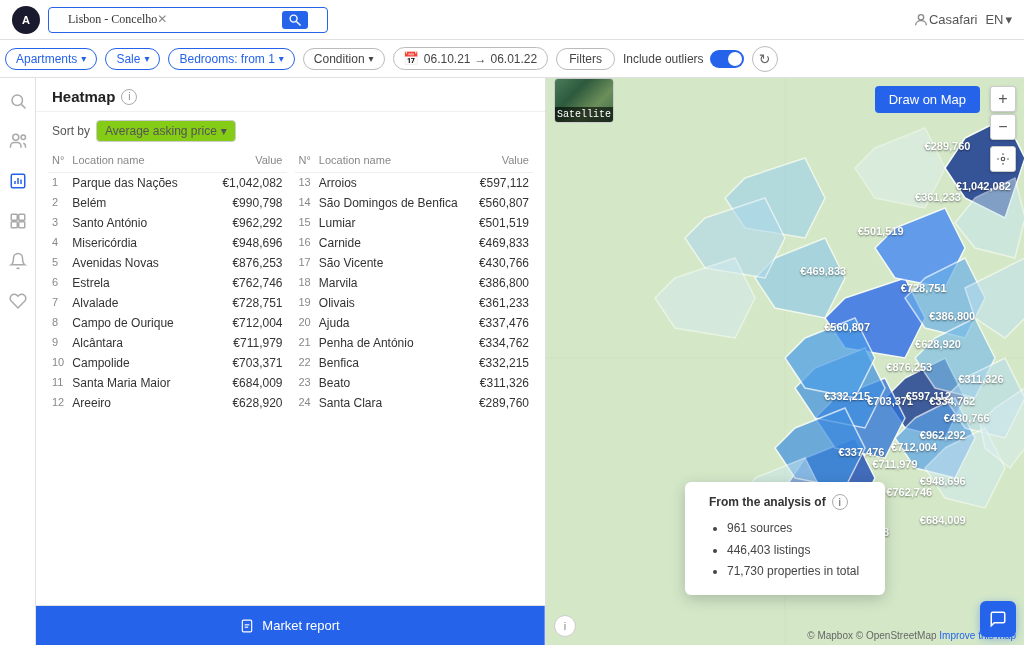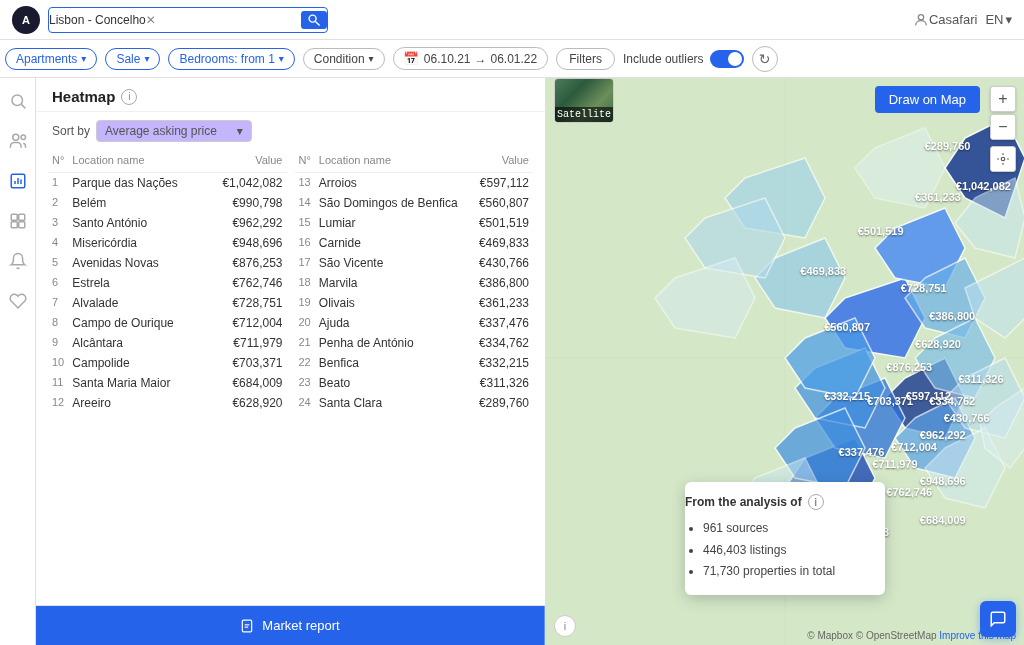--- a/index.html
+++ b/index.html
@@ -1,21 +1,21 @@
 <!DOCTYPE html>
 <html><head>
   <meta charset="utf-8">
   <style>
     * { box-sizing: border-box; margin: 0; padding: 0; }
     body { font-family: -apple-system, BlinkMacSystemFont, 'Segoe UI', sans-serif; font-size: 13px; background: #f5f5f5; width: 1024px; height: 645px; overflow: hidden; }
 
     
     #topbar { display: flex; align-items: center; background: #fff; height: 40px; padding: 0 12px; border-bottom: 1px solid #e0e0e0; gap: 8px; }
     #topbar .logo { width: 28px; height: 28px; background: #1a1a2e; border-radius: 50%; display: flex; align-items: center; justify-content: center; color: #fff; font-weight: bold; font-size: 11px; flex-shrink: 0; }
-    #topbar .search-bar { display: flex; align-items: center; border: 1.5px solid #2563eb; border-radius: 4px; padding: 3px 0; flex: 1; max-width: 280px; background: #fff; }
+    #topbar .search-bar { display: flex; align-items: center; border: 1.5px solid #2563eb; border-radius: 4px; padding: 3px 19px; flex: 1; max-width: 280px; background: #fff; font-family: Liberation Serif, serif; }
     #topbar .search-tag { display: flex; align-items: center; gap: 4px; font-size: 12px; color: #333; }
     #topbar .search-btn { background: #2563eb; border: none; border-radius: 3px; padding: 4px 8px; cursor: pointer; color: #fff; display: flex; align-items: center; }
     #topbar .spacer { flex: 1; }
     #topbar .user-info { display: flex; align-items: flex-start; font-size: 13px; color: #555; }
     #topbar .lang { font-size: 13px; color: #555; display: flex; align-items: center; gap: 2px; }
 
     
     #filterbar { display: flex; align-items: center; background: #fff; height: 38px; padding: 0 5px; border-bottom: 1px solid #e0e0e0; gap: 8px; }
     .filter-btn { display: flex; align-items: center; gap: 4px; border: 1.5px solid #2563eb; border-radius: 16px; padding: 3px 10px; font-size: 12px; color: #2563eb; cursor: pointer; background: #fff; font-weight: 500; }
     .filter-btn .arrow { font-size: 10px; }
@@ -40,21 +40,21 @@
     #content { width: 510px; background: #fff; border-right: 1px solid #e0e0e0; display: flex; flex-direction: column; overflow: hidden; }
 
     
     #heatmap-header { padding: 10px 16px 6px; display: flex; align-items: center; gap: 6px; border-bottom: 1px solid #f0f0f0; }
     #heatmap-header h2 { font-size: 15px; font-weight: 600; color: #222; }
     .info-icon { width: 16px; height: 16px; border-radius: 50%; border: 1.5px solid #aaa; display: flex; align-items: center; justify-content: center; font-size: 10px; color: #888; cursor: pointer; }
 
     
     #sort-bar { display: flex; align-items: center; gap: 6px; padding: 8px 16px; }
     #sort-bar span { font-size: 12px; color: #555; }
-    .sort-select { display: flex; align-items: center; gap: 20px; border: 1px solid #ccc; border-radius: 4px; padding: 3px 8px; font-size: 12px; color: #222; cursor: pointer; background: #c4b5fd; }
+    .sort-select { display: flex; align-items: center; gap: 4px; border: 1px solid #ccc; border-radius: 4px; padding: 3px 8px; font-size: 12px; color: #222; cursor: pointer; background: #84cc16; }
 
     
     #tables { display: flex; flex: 1; overflow-y: auto; padding: 0 8px; }
     .table-col { flex: 1; padding: 0 4px; }
     table { width: 100%; border-collapse: collapse; }
     table th { font-size: 11px; color: #888; font-weight: 500; text-align: left; padding: 4px 4px 6px; border-bottom: 1px solid #eee; }
     table th.right { text-align: right; }
     table td { font-size: 12px; color: #333; padding: 3px 4px; vertical-align: top; }
     table td.num { color: #888; font-size: 11px; width: 18px; }
     table td.val { text-align: right; font-size: 12px; color: #333; }
@@ -83,21 +83,21 @@
     .sat-label { position: absolute; bottom: 0; left: 0; right: 0; background: rgba(0,0,0,0.6); color: #fff; font-size: 10px; text-align: center; padding: 2px; }
     .sat-preview { width: 100%; height: 100%; background: linear-gradient(135deg, #4a7c59, #2d5a3d, #6b8e5a, #3d6b4a); }
 
     
     .map-svg { position: absolute; top: 0; left: 0; width: 100%; height: 100%; }
 
     
     .price-label { position: absolute; font-size: 11px; font-weight: 600; color: #fff; background: transparent; pointer-events: none; text-shadow: 0 1px 2px rgba(0,0,0,0.5); transform: translate(-50%, -50%); }
 
     
-    .analysis-popup { position: absolute; bottom: 50px; left: 50%; transform: translateX(-50%); background: #fff; border-radius: 6px; padding: 12px 0; box-shadow: 0 4px 15px rgba(0,0,0,0.2); font-size: 12px; min-width: 200px; z-index: 20; }
+    .analysis-popup { position: absolute; bottom: 50px; left: 50%; transform: translateX(-50%); background: #fff; border-radius: 6px; padding: 12px 24px; box-shadow: 0 4px 15px rgba(0,0,0,0.2); font-size: 12px; min-width: 200px; z-index: 20; }
     .analysis-popup h4 { font-size: 12px; color: #333; margin-bottom: 8px; display: flex; align-items: center; gap: 6px; }
     .analysis-popup ul { list-style: disc; padding-left: 18px; color: #444; line-height: 1.8; }
 
     
     .map-attribution { position: absolute; bottom: 4px; right: 8px; font-size: 10px; color: #666; z-index: 10; }
     .map-attribution a { color: #2563eb; text-decoration: none; }
 
     
     .bottom-info { position: absolute; bottom: 8px; left: 8px; z-index: 10; }
     .info-circle { width: 22px; height: 22px; border-radius: 50%; background: #fff; border: 1.5px solid #ccc; display: flex; align-items: center; justify-content: center; font-size: 11px; color: #888; cursor: pointer; }

